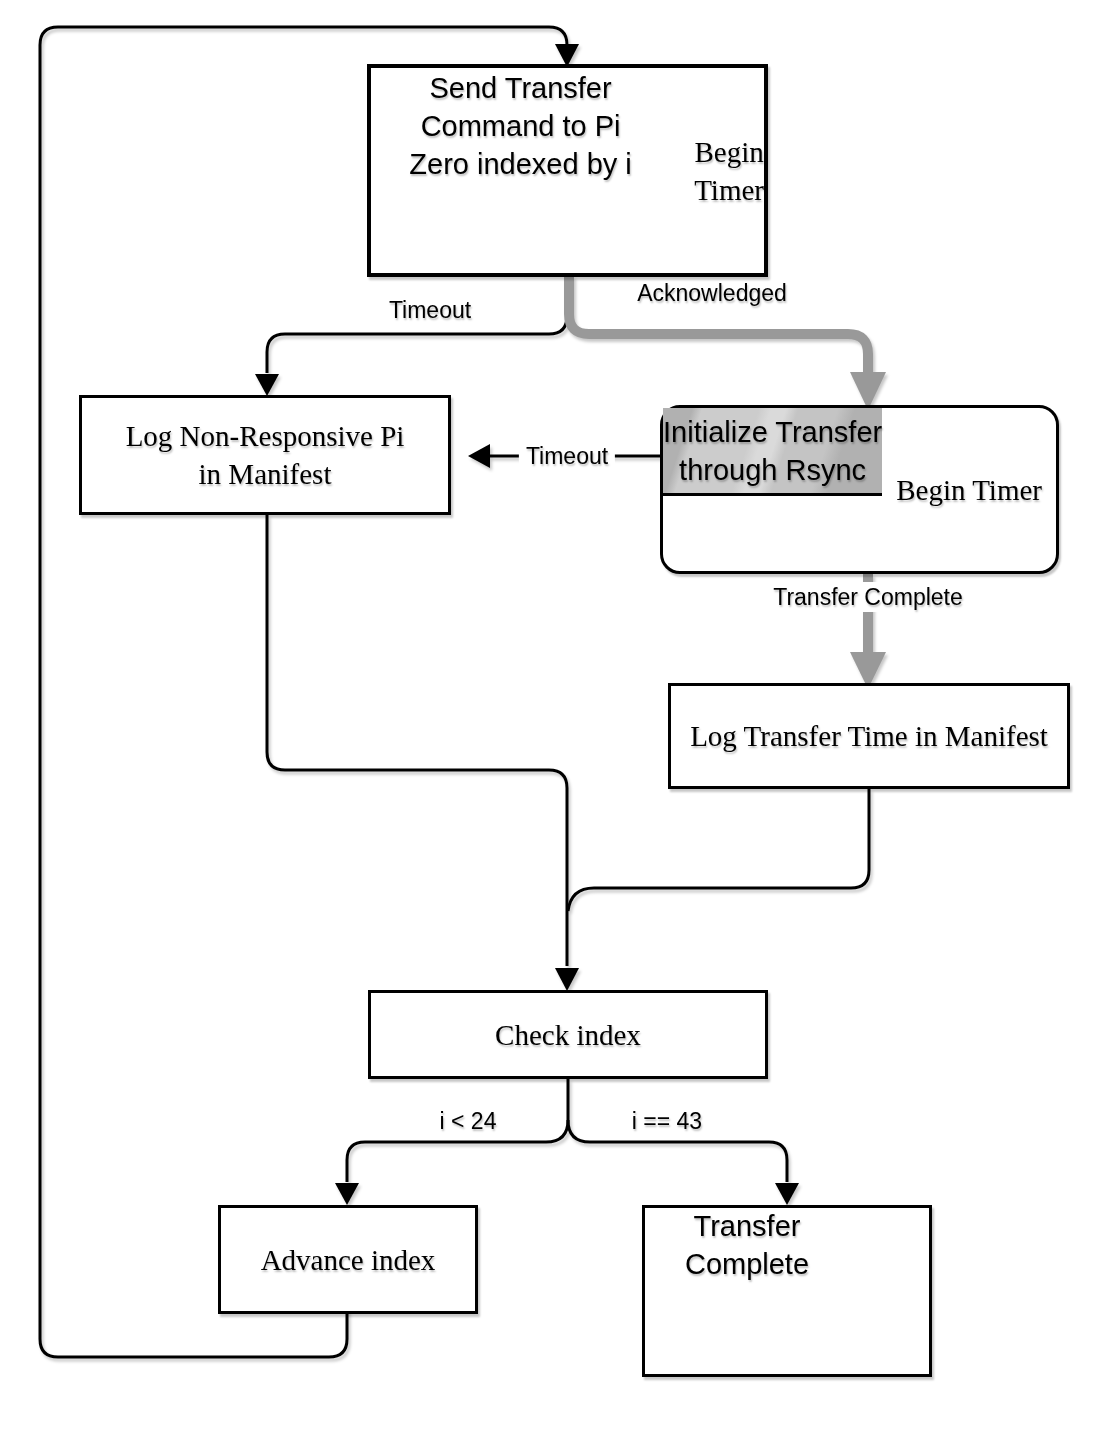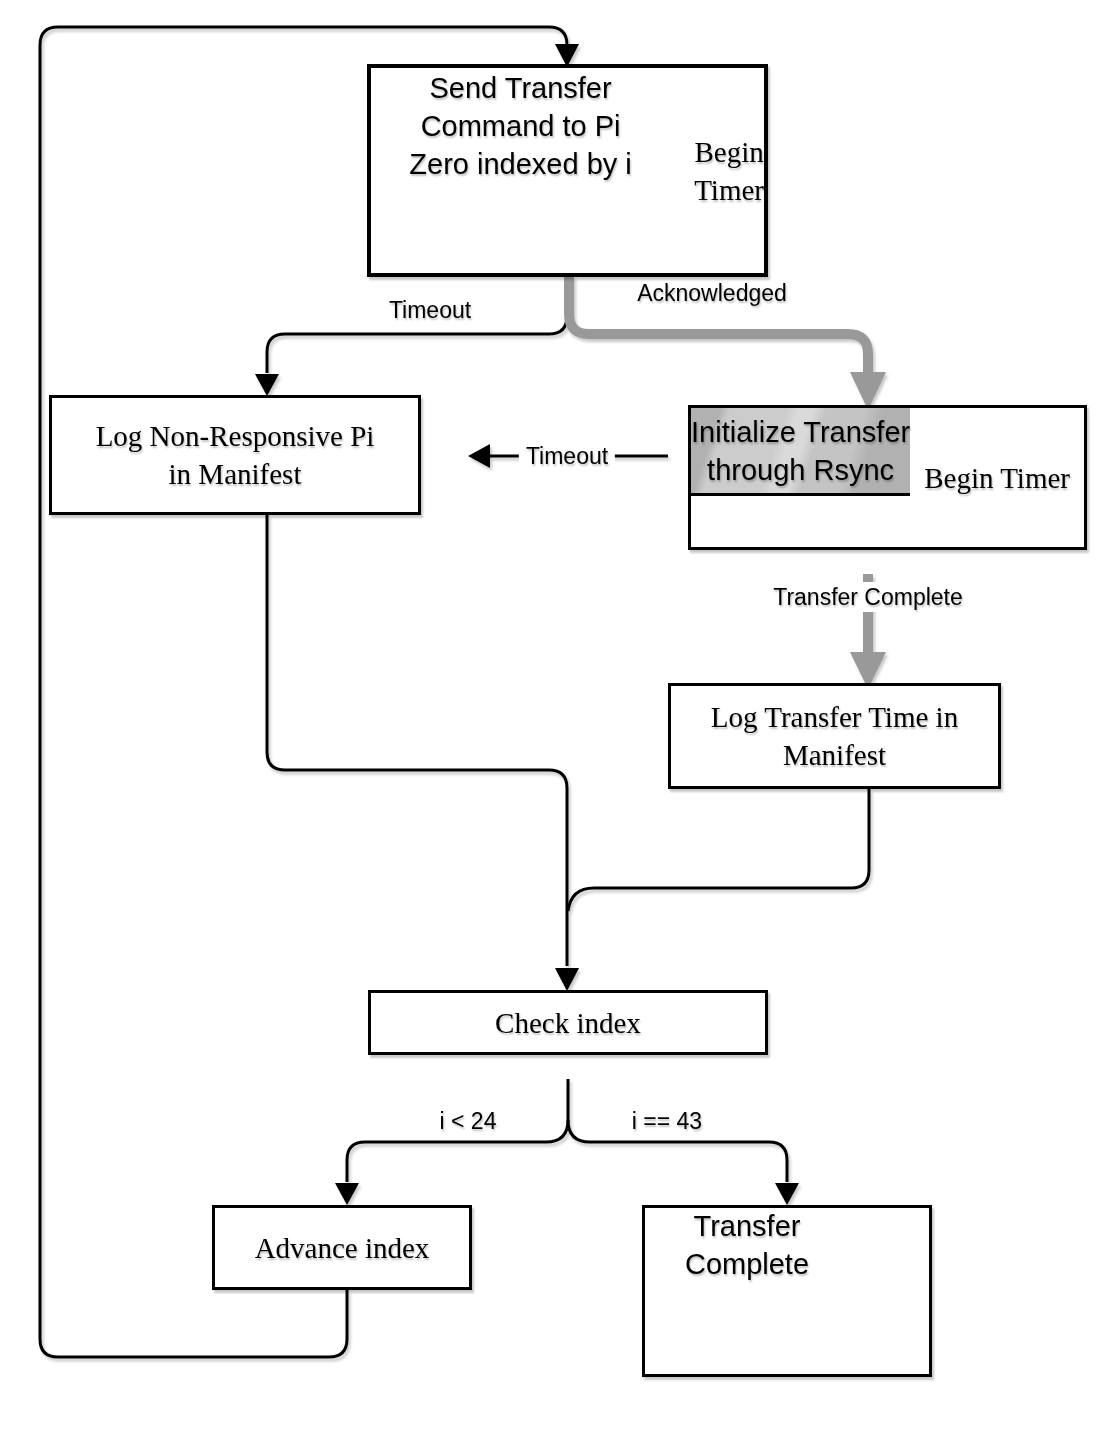--- a/index.html
+++ b/index.html
@@ -110,40 +110,40 @@
     <polygon class="ahg" points="868,689 850,652 886,652"></polygon>
   </svg>
 
   <div class="node" style="left:367px; top:64px; width:401px; height:213px; border-width:4px;">
     <div class="sect" style="height:116px;">Send Transfer Command to Pi
 Zero indexed by i</div>
     <div class="divider"></div>
     <div class="sect grow">Begin Timer</div>
   </div>
 
-  <div class="node" style="left:49px; top:395px; width:372px; height:120px;">
+  <div class="node" style="left:79px; top:395px; width:372px; height:120px;">
     <div class="sect grow">Log Non-Responsive Pi
 in Manifest</div>
   </div>
 
-  <div class="node" style="left:688px; top:405px; width:399px; height:145px;">
+  <div class="node" style="left:660px; top:405px; width:399px; height:169px;border-radius:20px;">
     <div class="sect header-gray" style="height:85px;">Initialize Transfer
 through Rsync</div>
     <div class="sect grow">Begin Timer</div>
   </div>
 
-  <div class="node" style="left:668px; top:683px; width:333px; height:106px;">
+  <div class="node" style="left:668px; top:683px; width:402px; height:106px;">
     <div class="sect grow">Log Transfer Time in Manifest</div>
   </div>
 
-  <div class="node" style="left:368px; top:990px; width:400px; height:65px;">
+  <div class="node" style="left:368px; top:990px; width:400px; height:89px;">
     <div class="sect grow">Check index</div>
   </div>
 
-  <div class="node" style="left:212px; top:1205px; width:260px; height:85px;">
+  <div class="node" style="left:218px; top:1205px; width:260px; height:109px;">
     <div class="sect grow">Advance index</div>
   </div>
 
   <div class="node" style="left:642px; top:1205px; width:290px; height:172px;">
     <div class="sect" style="height:74px;">Transfer Complete</div>
     <div class="divider narrow"></div>
   </div>
 
   <div class="elabel" style="left:430px; top:310px;">Timeout</div>
   <div class="elabel" style="left:712px; top:293px;">Acknowledged</div>

